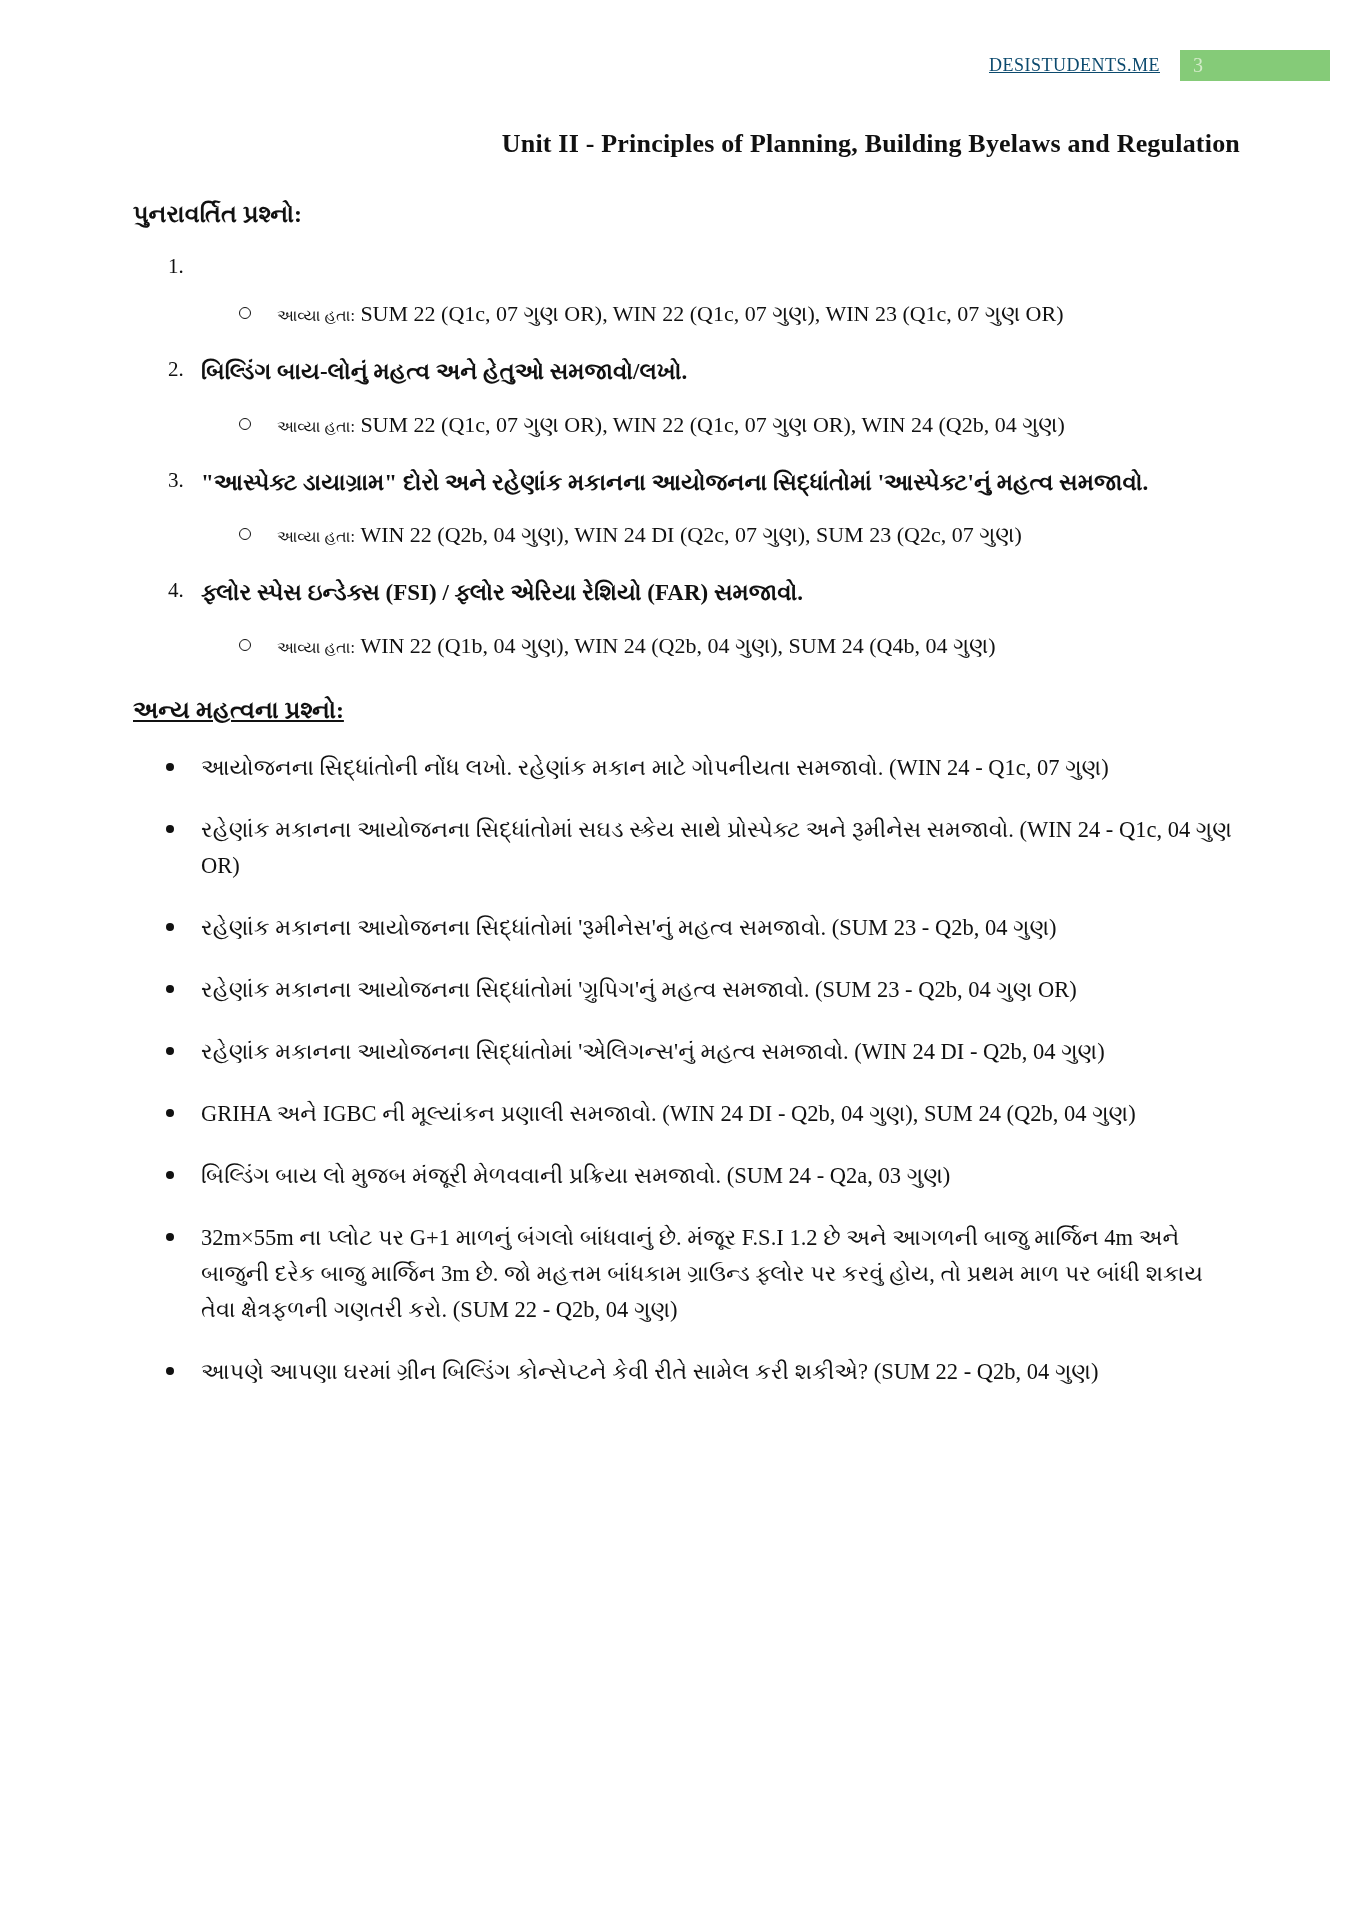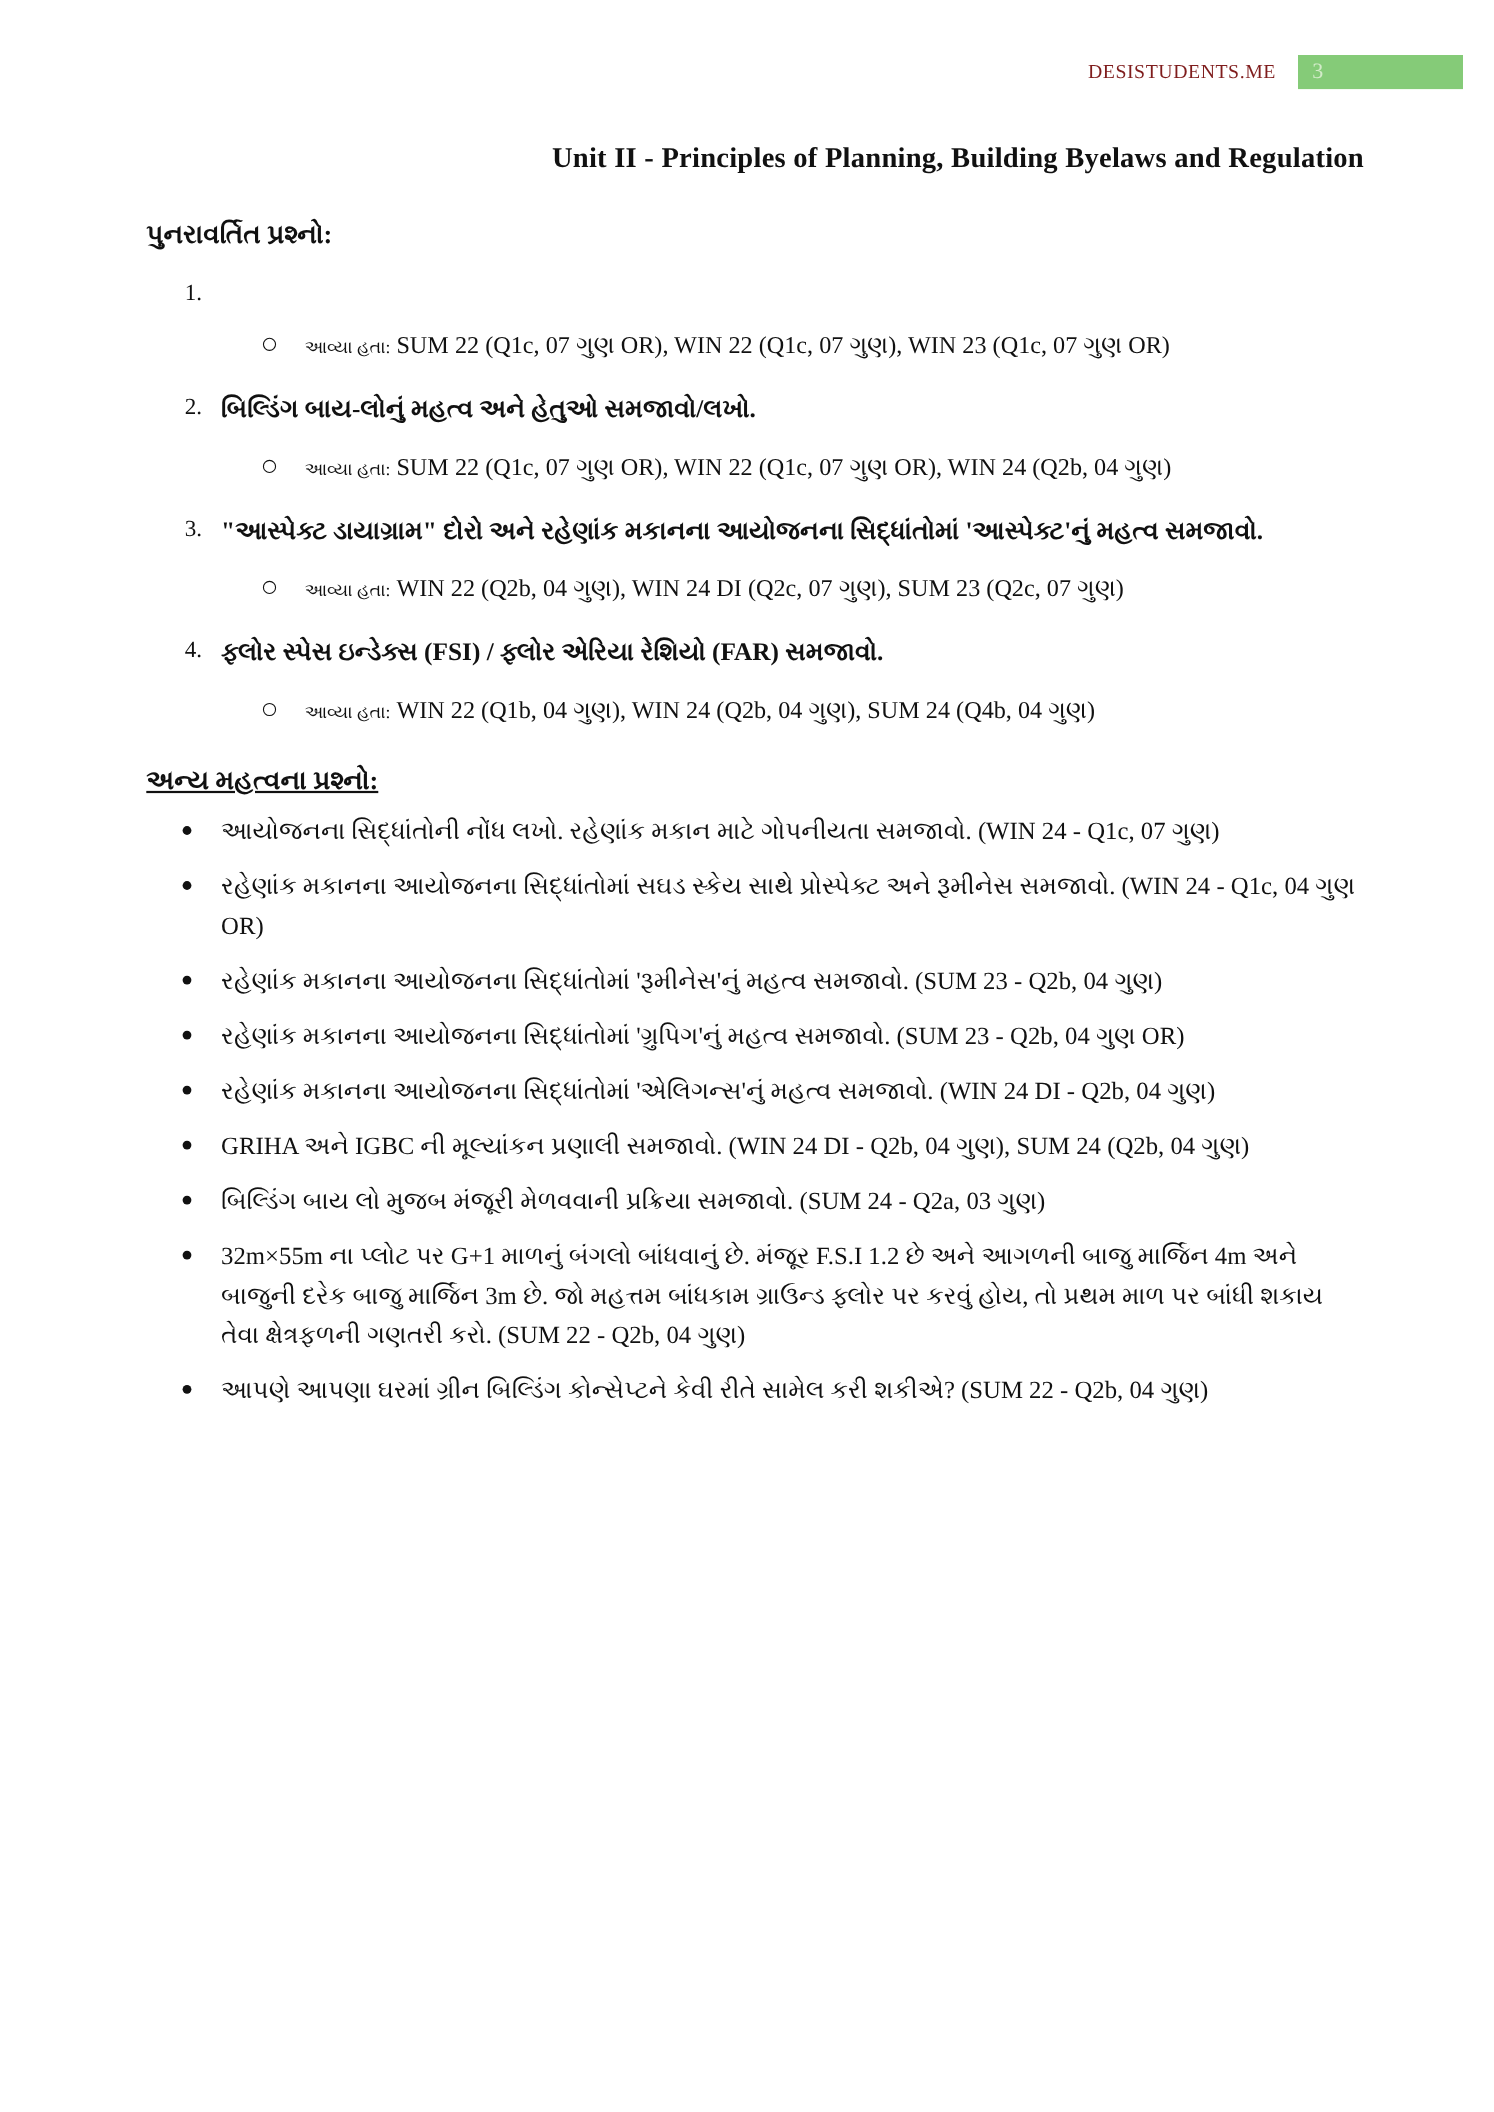--- a/index.html
+++ b/index.html
@@ -61,35 +61,35 @@
   .sub-item .circle {
     flex: 0 0 10px; width: 10px; height: 10px;
     border: 1.6px solid #111; border-radius: 50%;
     margin-top: 10px; margin-right: 26px;
   }
   .sub-item .txt {
     font-size: 22px; line-height: 1.55; max-width: 860px;
   }
   .sub-item .lbl { font-weight: normal; font-size: 16px; }
   
-  .bul-item { display: flex; margin-top: 14px; margin-left: 33px; }
+  .bul-item { display: flex; margin-top: 26px; margin-left: 33px; }
   .bul-item .dot {
     flex: 0 0 8px; width: 8px; height: 8px;
     background: #111; border-radius: 50%;
     margin-top: 13px; margin-right: 27px;
   }
   .bul-item .txt { font-size: 22.5px; line-height: 1.6; max-width: 1045px; }
 </style>
 </head>
 <body>
 
 <div class="page">
 
   <div class="hdr">
-    <span class="site-label" style="color: #7f1d1d;">DESISTUDENTS.ME</span>
+    <span class="site-label" style="color: #0c4a6e; text-decoration: underline;">DESISTUDENTS.ME</span>
     <span class="page-badge" style="background: rgb(133, 203, 120); color: rgb(211, 235, 201);">
         <span>3</span>
       </span>
   </div>
 
   <div class="doc-title">Unit II - Principles of Planning, Building Byelaws and Regulation</div>
 
   <div class="sec-heading">પુનરાવર્તિત પ્રશ્નો:</div>
 
   <div class="num-item">

